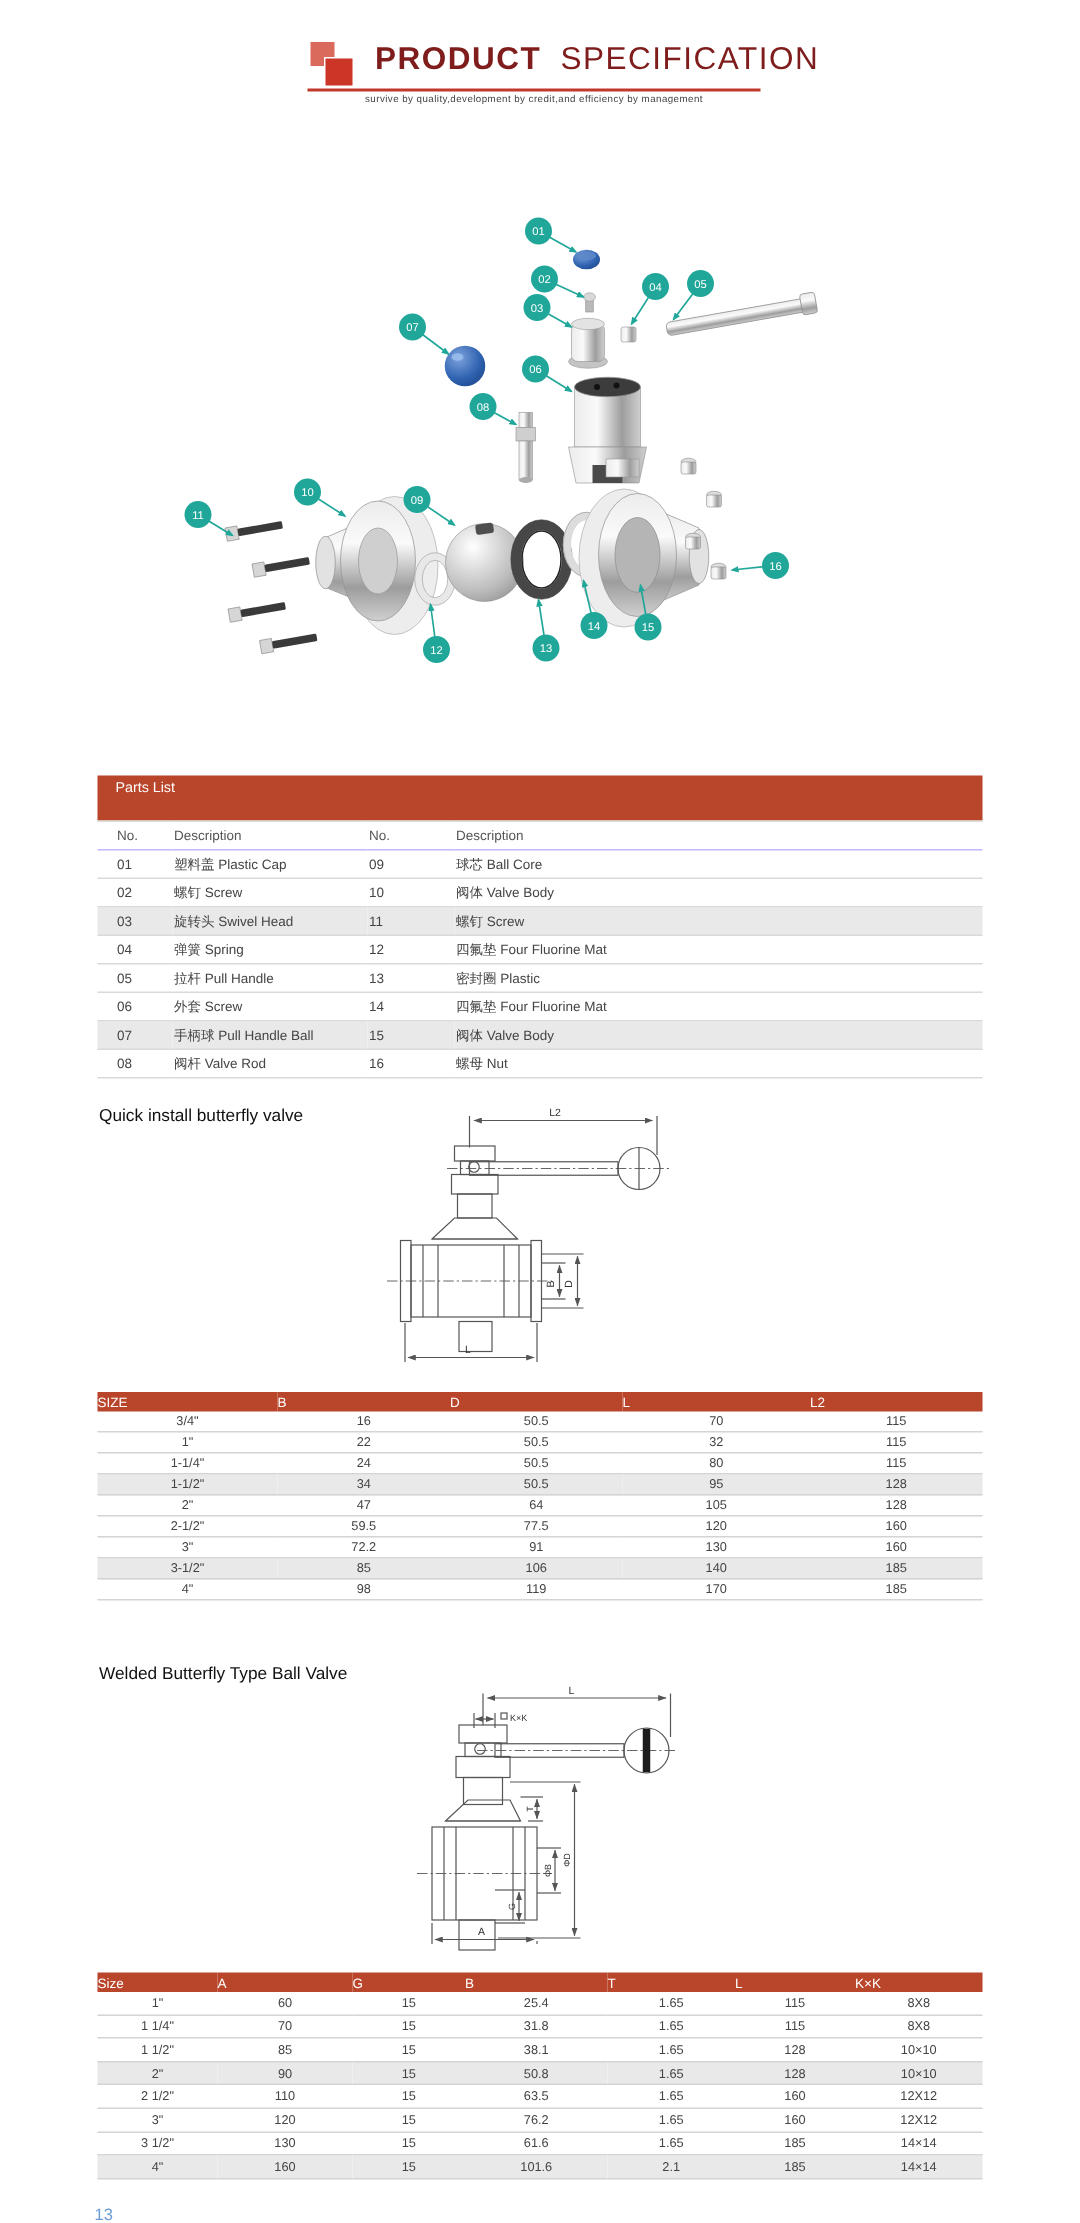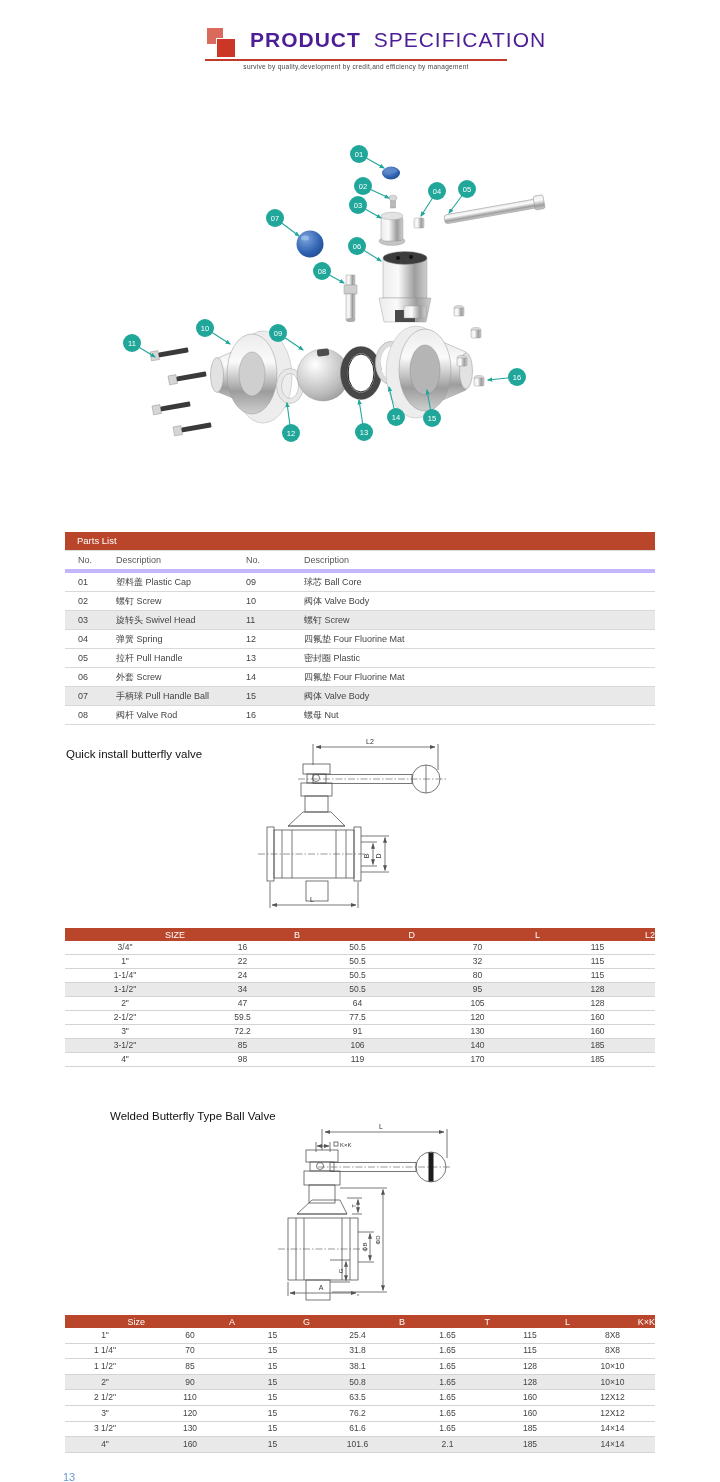--- a/index.html
+++ b/index.html
@@ -4,21 +4,21 @@
 <style>
   html,body{margin:0;padding:0;background:#fff;}
   #page{position:relative;width:720px;height:1482px;background:#fff;overflow:hidden;
         font-family:"Liberation Sans",sans-serif;}
 
   
   .header{position:absolute;left:205px;top:22px;width:302px;}
   .logo{position:absolute;left:2px;top:6px;width:34px;height:34px;}
   .logo .sq-back{position:absolute;left:0;top:0;width:16px;height:16px;background:#d96a5c;}
   .logo .sq-front{position:absolute;left:9px;top:10px;width:18px;height:18px;background:#cb3626;border:1px solid #fff;}
-  .title-line{padding-left:45px;white-space:nowrap;line-height:36px;height:36px;color:#4c1d95;
+  .title-line{padding-left:45px;white-space:nowrap;line-height:36px;height:36px;color:#7f1d1d;
               font-size:21px;letter-spacing:1px;}
   .title-line .strong{font-weight:bold;}
   .title-line .light{font-weight:normal;margin-left:6px;}
   .red-rule{height:2px;background:#c0392b;width:302px;margin-top:1px;}
   .tagline{text-align:center;font-size:6.5px;color:#444;margin-top:2px;letter-spacing:.3px;}
 
   
   svg{position:absolute;overflow:visible;}
   svg text{font-family:"Liberation Sans",sans-serif;}
   .dim{font-size:7px;fill:#333;stroke:none;}
@@ -30,27 +30,27 @@
   .callout-num{fill:#fff;font-size:7.5px;text-anchor:middle;}
 
   
   .sec-title{position:absolute;left:66px;font-size:11.5px;color:#111;}
 
   
   .tbl-wrap{position:absolute;left:65px;width:590px;}
   table{border-collapse:collapse;width:590px;table-layout:fixed;color:#444;}
   tr.shaded td{background:#e9e9e9;}
 
-  .parts-bar{height:18px;line-height:18px;background:#b9452a;color:#fff;font-size:9.5px;padding-left:12px;margin-top:15px;}
+  .parts-bar{height:30px;line-height:18px;background:#b9452a;color:#fff;font-size:9.5px;padding-left:12px;}
   .parts-table th{background:#fff;color:#555;font-weight:normal;text-align:left;font-size:9px;
-                  height:16px;border-bottom:4px solid #c4b5fd;border-top:1px solid #ddd;}
+                  height:16px;border-bottom:1px solid #c4b5fd;border-top:1px solid #ddd;}
   .parts-table td{font-size:9px;height:16px;border-bottom:1px solid #d9d9d9;text-align:left;}
   .parts-table th:first-child,.parts-table td:first-child{padding-left:13px;}
 
-  .size-table th{background:#b9452a;color:#fff;font-weight:normal;font-size:9px;text-align:right;padding:1.5px 0;}
+  .size-table th{background:#b9452a;color:#fff;font-weight:normal;font-size:9px;text-align:left;padding:1.5px 0;}
   .size-table td{font-size:8.5px;text-align:center;border-bottom:1px solid #d4d4d4;}
   .table1 td{padding:1px 0;line-height:11px;}
   .table2 td{padding:1.8px 0;line-height:11px;}
 
   .pagenum{position:absolute;left:63px;top:1471px;font-size:11px;color:#6b9bd2;}
 </style>
 </head>
 <body>
 
 <div id="page">
@@ -334,21 +334,21 @@
           <tr>
             <td>08</td>
             <td>阀杆 Valve Rod</td>
             <td>16</td>
             <td>螺母 Nut</td>
           </tr>
         </tbody>
       </table>
   </div>
 
-  <div class="sec-title" style="top:738px;margin-top:10px;">Quick install butterfly valve</div>
+  <div class="sec-title" style="top:738px;">Quick install butterfly valve</div>
 
   <svg id="drawing1" style="left:245px;top:735px;" width="240" height="190" viewBox="245 735 240 190">
     <defs>
       <marker id="d1e" viewBox="0 0 7 5" markerWidth="7" markerHeight="5" refX="6.5" refY="2.5" orient="auto">
         <path d="M0,0 L7,2.5 L0,5 Z" fill="#555"></path>
         </marker>
       <marker id="d1s" viewBox="0 0 7 5" markerWidth="7" markerHeight="5" refX="0.5" refY="2.5" orient="auto">
         <path d="M7,0 L0,2.5 L7,5 Z" fill="#555"></path>
         </marker>
     </defs>
@@ -471,21 +471,21 @@
             <td>4"</td>
             <td>98</td>
             <td>119</td>
             <td>170</td>
             <td>185</td>
           </tr>
         </tbody>
       </table>
   </div>
 
-  <div class="sec-title" style="top:1110px;margin-left:44px;">Welded Butterfly Type Ball Valve</div>
+  <div class="sec-title" style="top:1110px;">Welded Butterfly Type Ball Valve</div>
 
   <svg id="drawing2" style="left:245px;top:1122px;" width="240" height="190" viewBox="245 1122 240 190">
     <defs>
       <marker id="d2e" viewBox="0 0 7 5" markerWidth="7" markerHeight="5" refX="6.5" refY="2.5" orient="auto">
         <path d="M0,0 L7,2.5 L0,5 Z" fill="#555"></path>
         </marker>
       <marker id="d2s" viewBox="0 0 7 5" markerWidth="7" markerHeight="5" refX="0.5" refY="2.5" orient="auto">
         <path d="M7,0 L0,2.5 L7,5 Z" fill="#555"></path>
         </marker>
     </defs>

